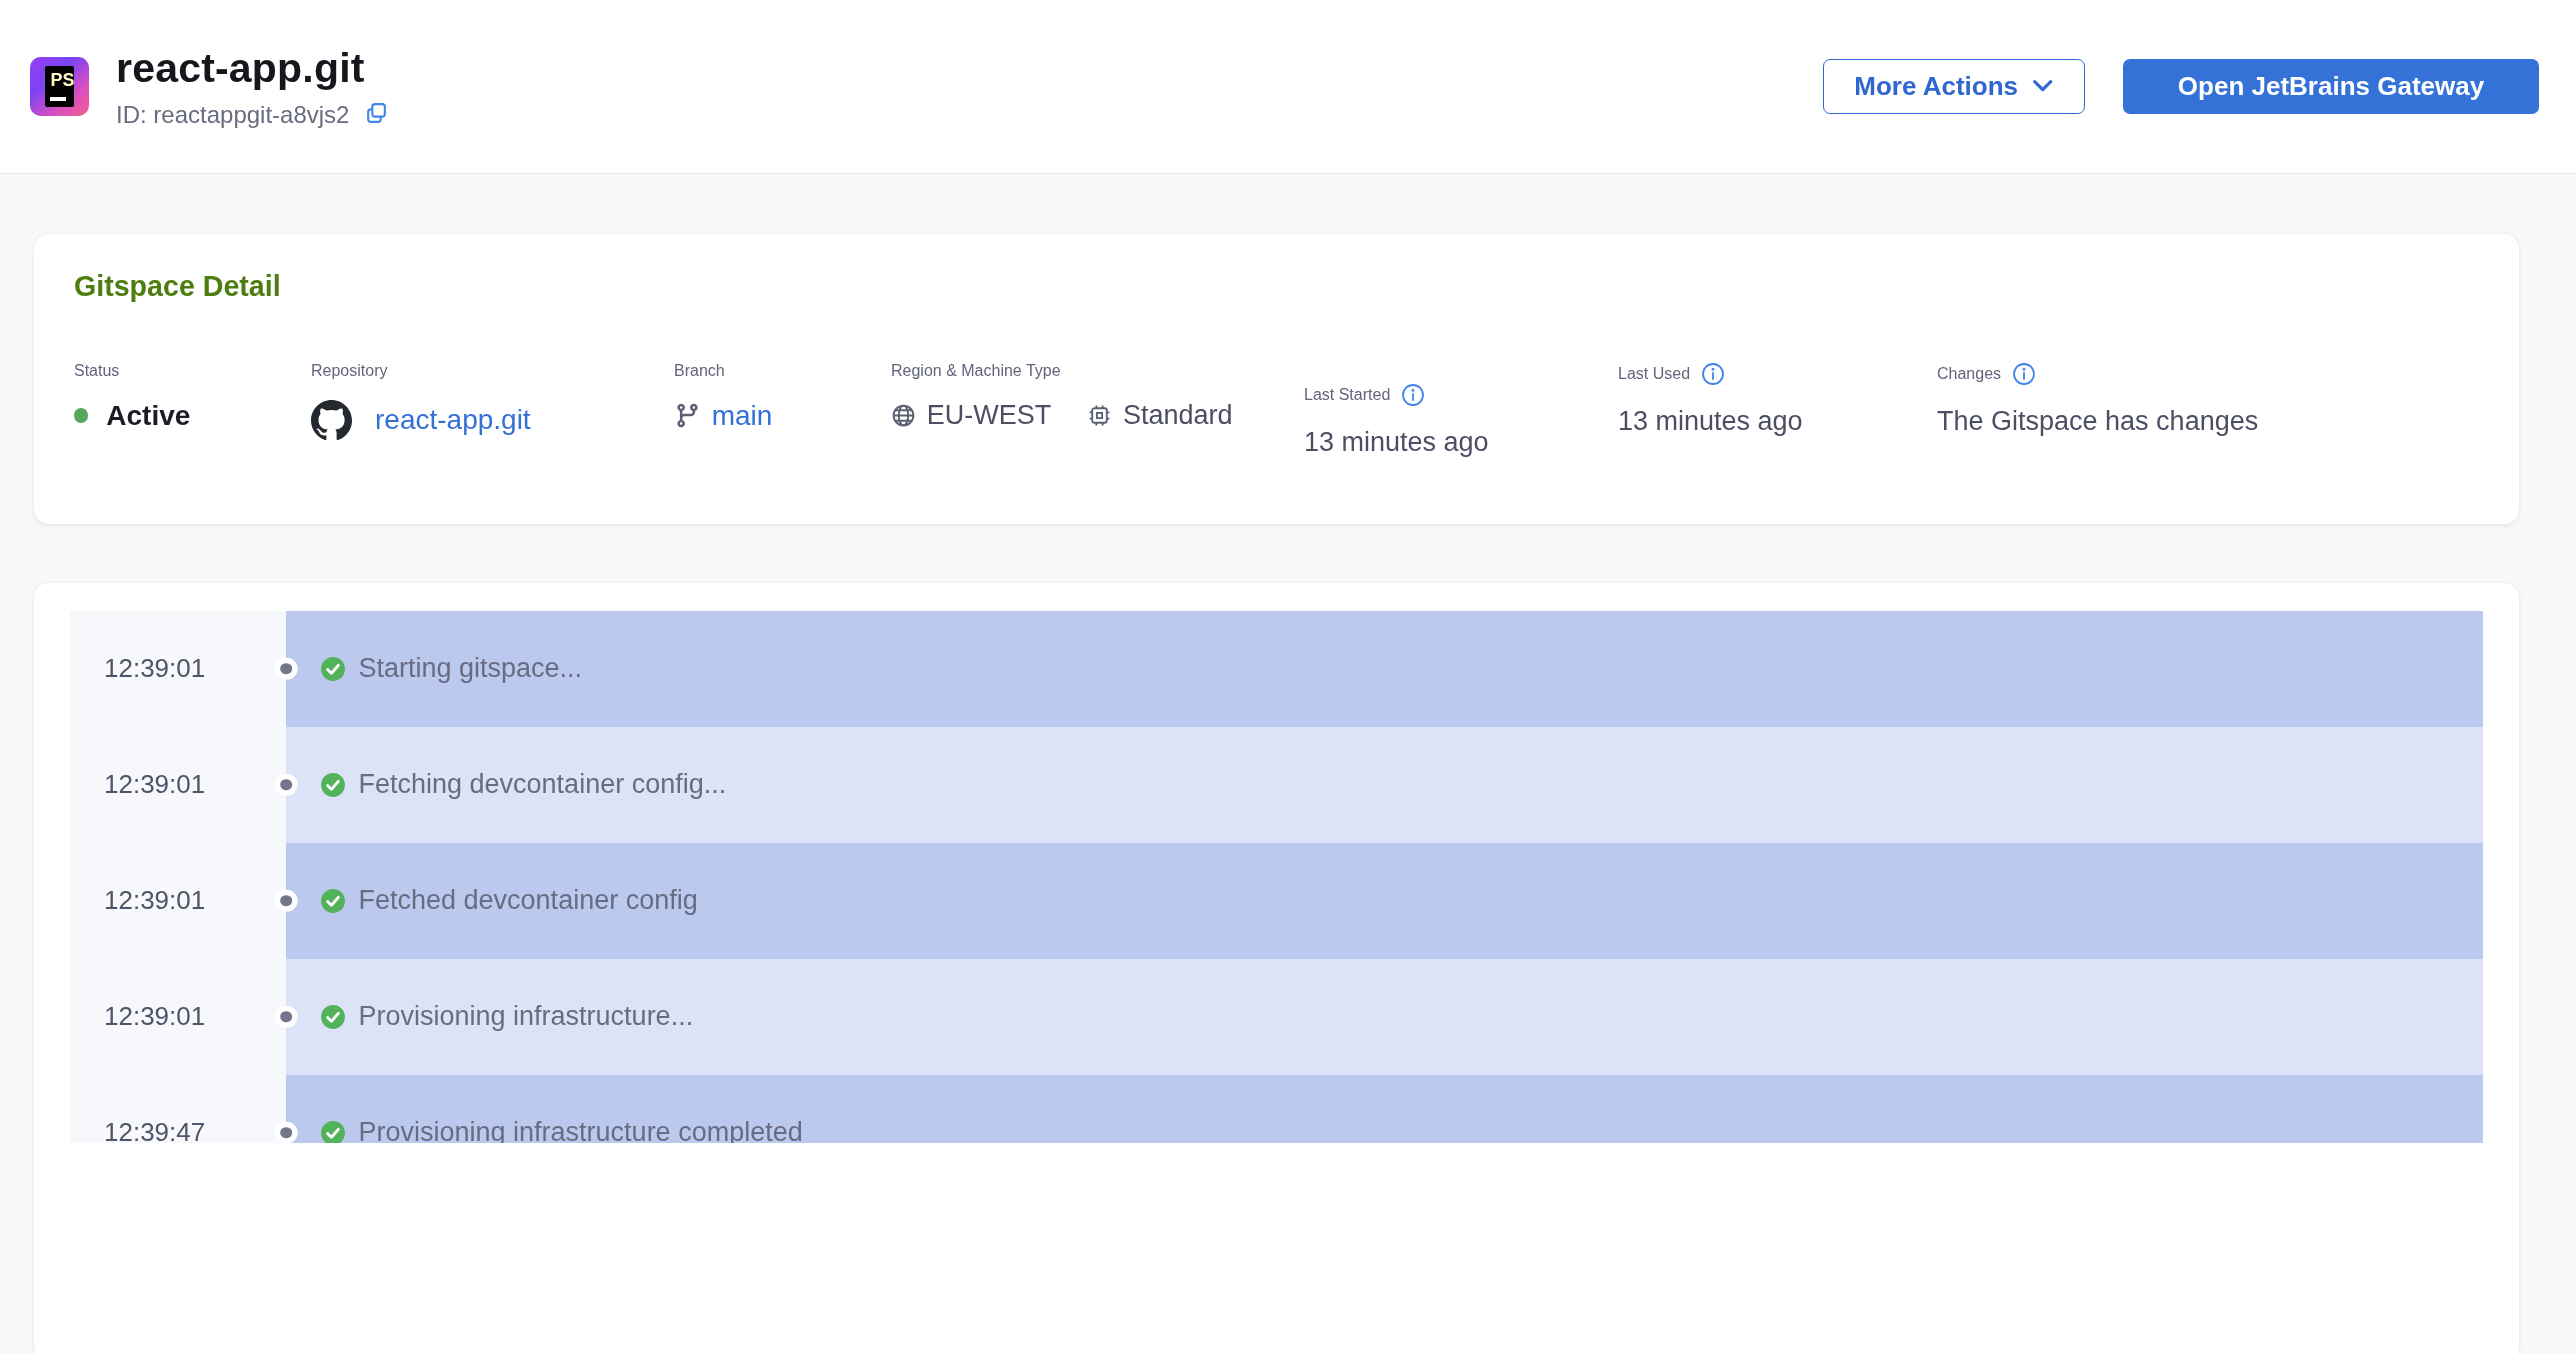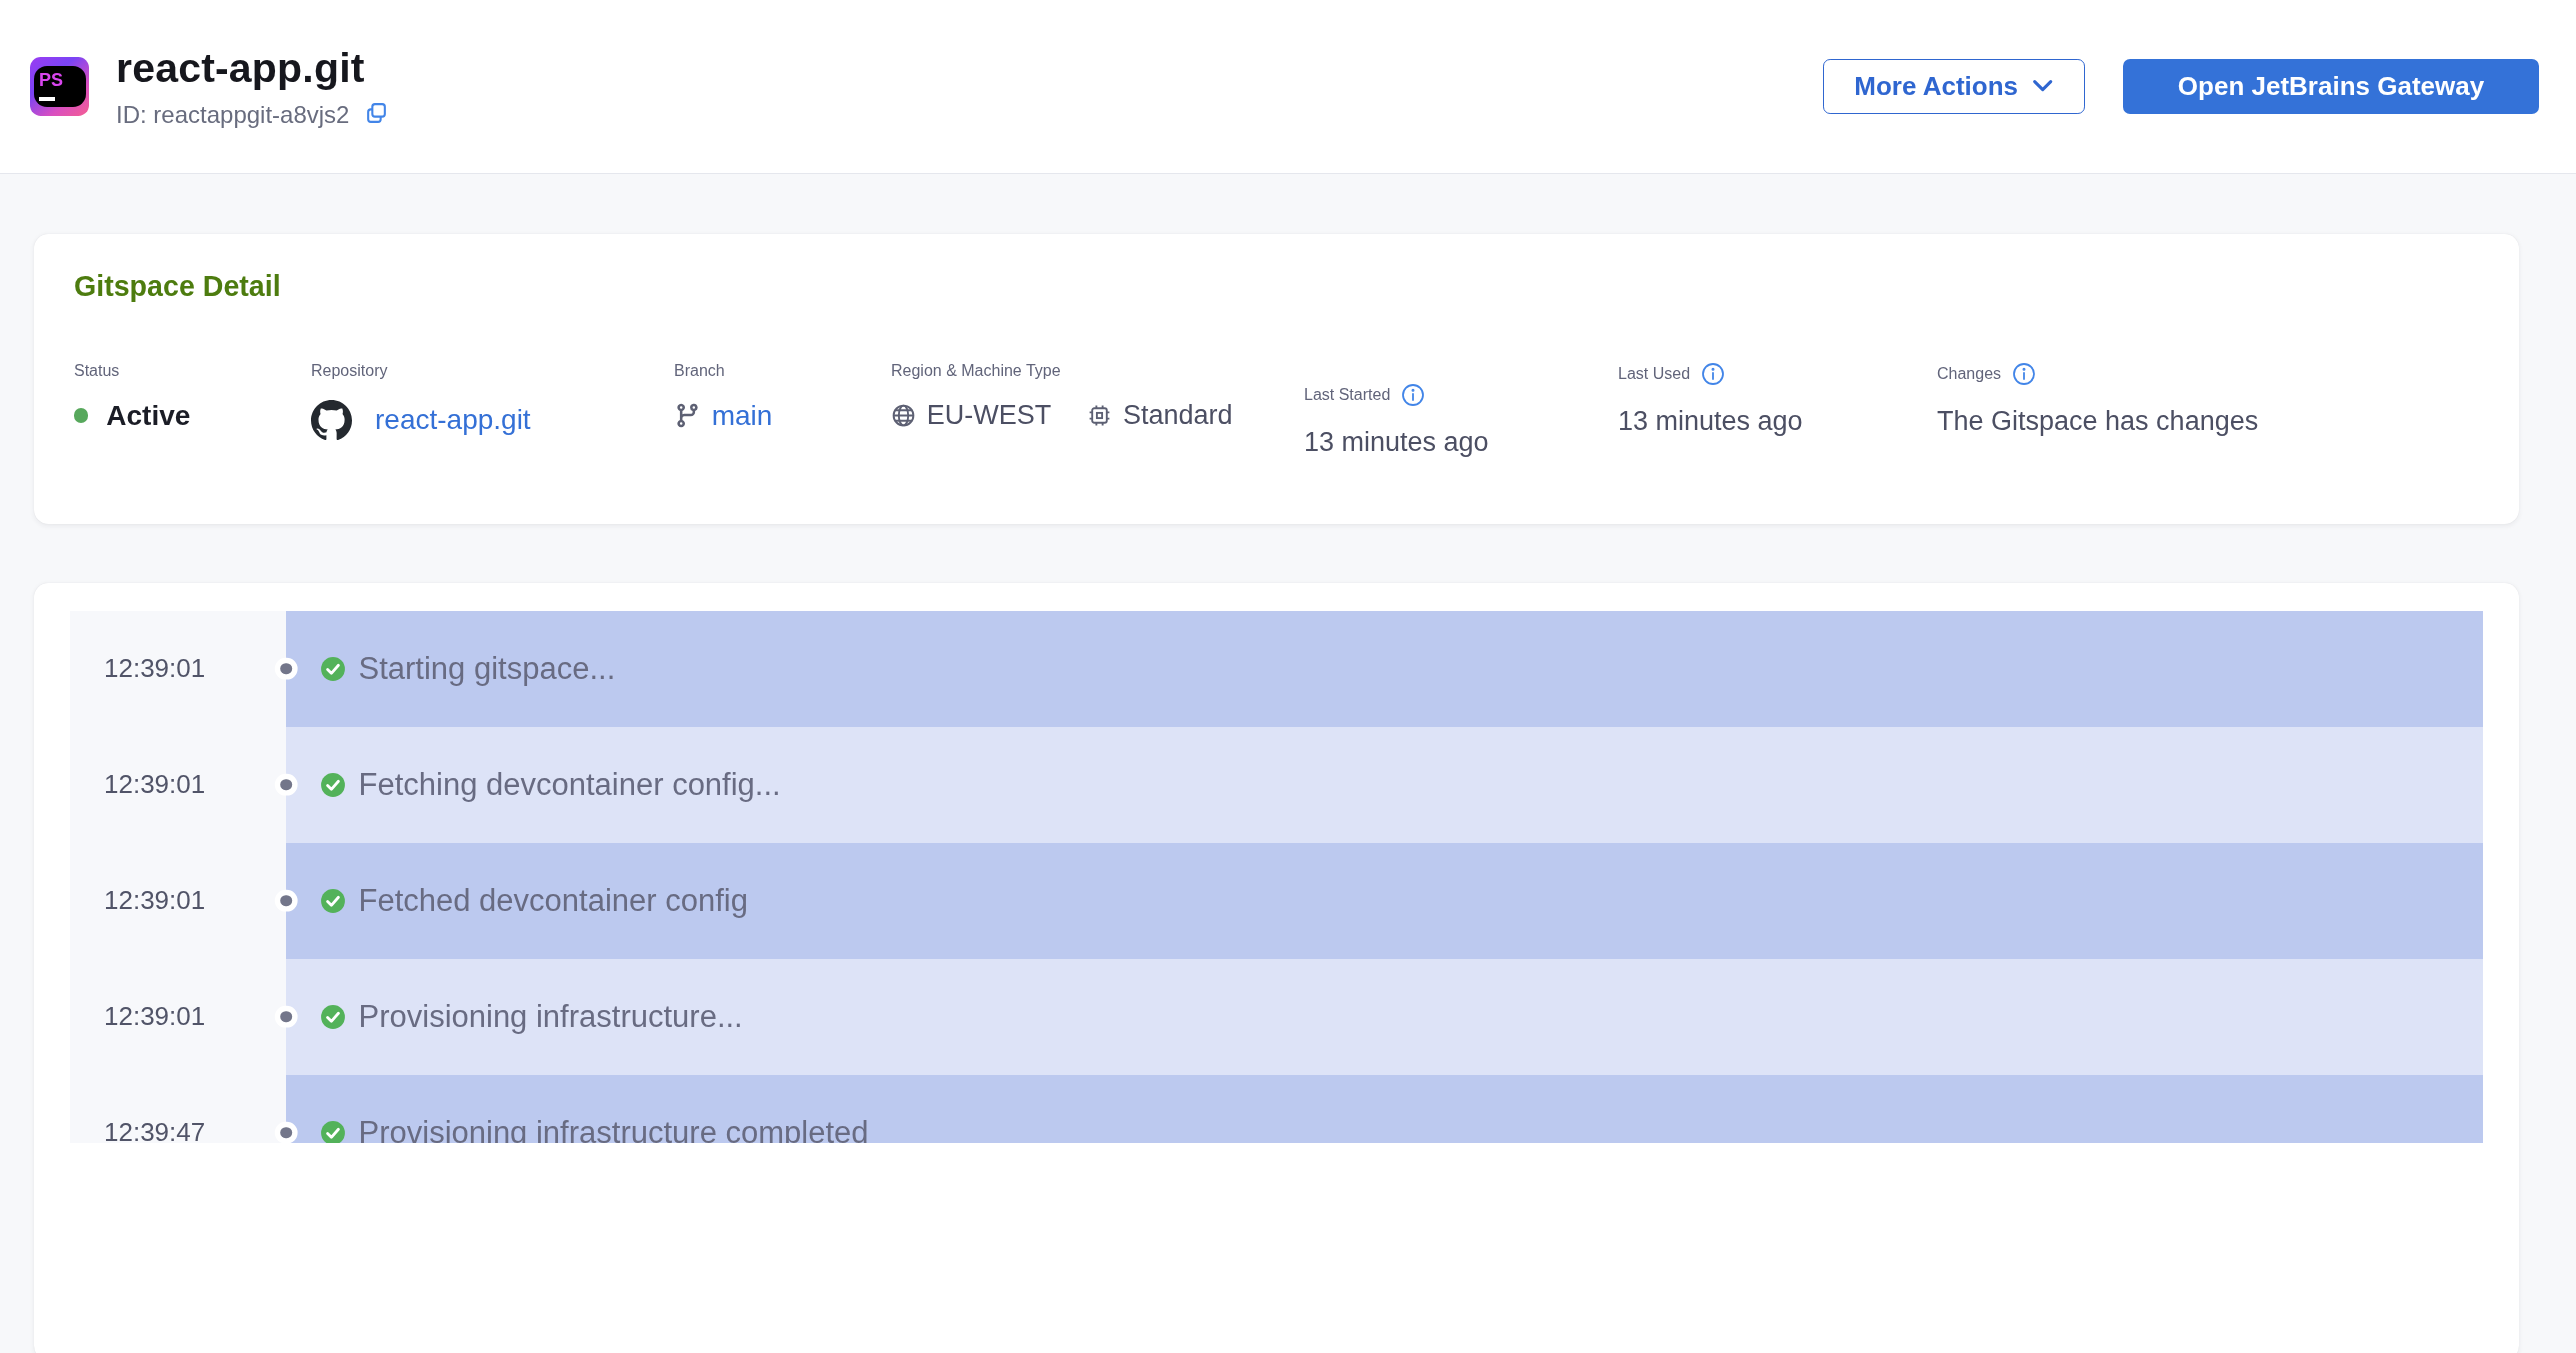--- a/index.html
+++ b/index.html
@@ -19,22 +19,22 @@
     padding:0 37px 0 30px;
   }
   .brand { display:flex; align-items:center; }
   .app-logo {
     width:59px; height:59px; border-radius:10.7px;
     background:linear-gradient(140deg,#9a3df2 0%,#7a44f5 35%,#d94fc0 70%,#f55e92 100%);
     display:flex; align-items:center; justify-content:center;
     position:relative; flex:0 0 auto;
   }
   .app-logo-inner {
-    width:52px; height:41px; background:#000; border-radius:13px;
-    color:#d946ef; font-weight:bold; font-size:18px;
+    width:29px; height:41px; background:#000; border-radius:2px;
+    color:#fef9c3; font-weight:bold; font-size:18px;
     display:flex; flex-direction:column; align-items:flex-start; justify-content:space-between;
     padding:4.5px 5.4px 6.2px 5.4px; line-height:1;
   }
   .app-logo-inner .bar { width:16px; height:3.6px; background:#fff; display:block; }
   .title-block { margin-left:27px; }
   .page-title { font-size:41px; font-weight:800; color:#16171d; letter-spacing:0.2px; }
   .id-row { display:flex; align-items:flex-start; margin-top:9px; }
   .id-text { font-size:24px; color:#686c7e; }
   .icon-btn { display:inline-flex; align-items:center; justify-content:center; margin-left:14.3px; cursor:pointer; }
   .topbar-actions { margin-left:auto; display:flex; align-items:center; gap:38px; }
@@ -86,21 +86,21 @@
   .log-time { font-size:26px; color:#515468; }
   .log-content { flex:1 1 auto; position:relative; display:flex; align-items:center; padding-left:34px; }
   .log-row.dark  .log-content { background:#bcc9ef; }
   .log-row.light .log-content { background:#dde3f7; }
   .timeline-dot {
     position:absolute; left:0; top:50%; transform:translate(-50%,-50%);
     width:11.6px; height:11.6px; border-radius:50%; background:#73768a;
     box-shadow:0 0 0 5.4px #ffffff;
   }
   .check-icon { display:inline-flex; flex:0 0 auto; }
-  .log-msg { font-size:31px; color:#686b82; margin-left:12.5px; }
+  .log-msg { font-size:27px; color:#686b82; margin-left:12.5px; }
 </style>
 </head>
 <body>
 
 <div class="topbar">
   <div class="brand">
     <div class="app-logo">
       <div class="app-logo-inner">
         <span>PS</span>
         <span class="bar"></span>

